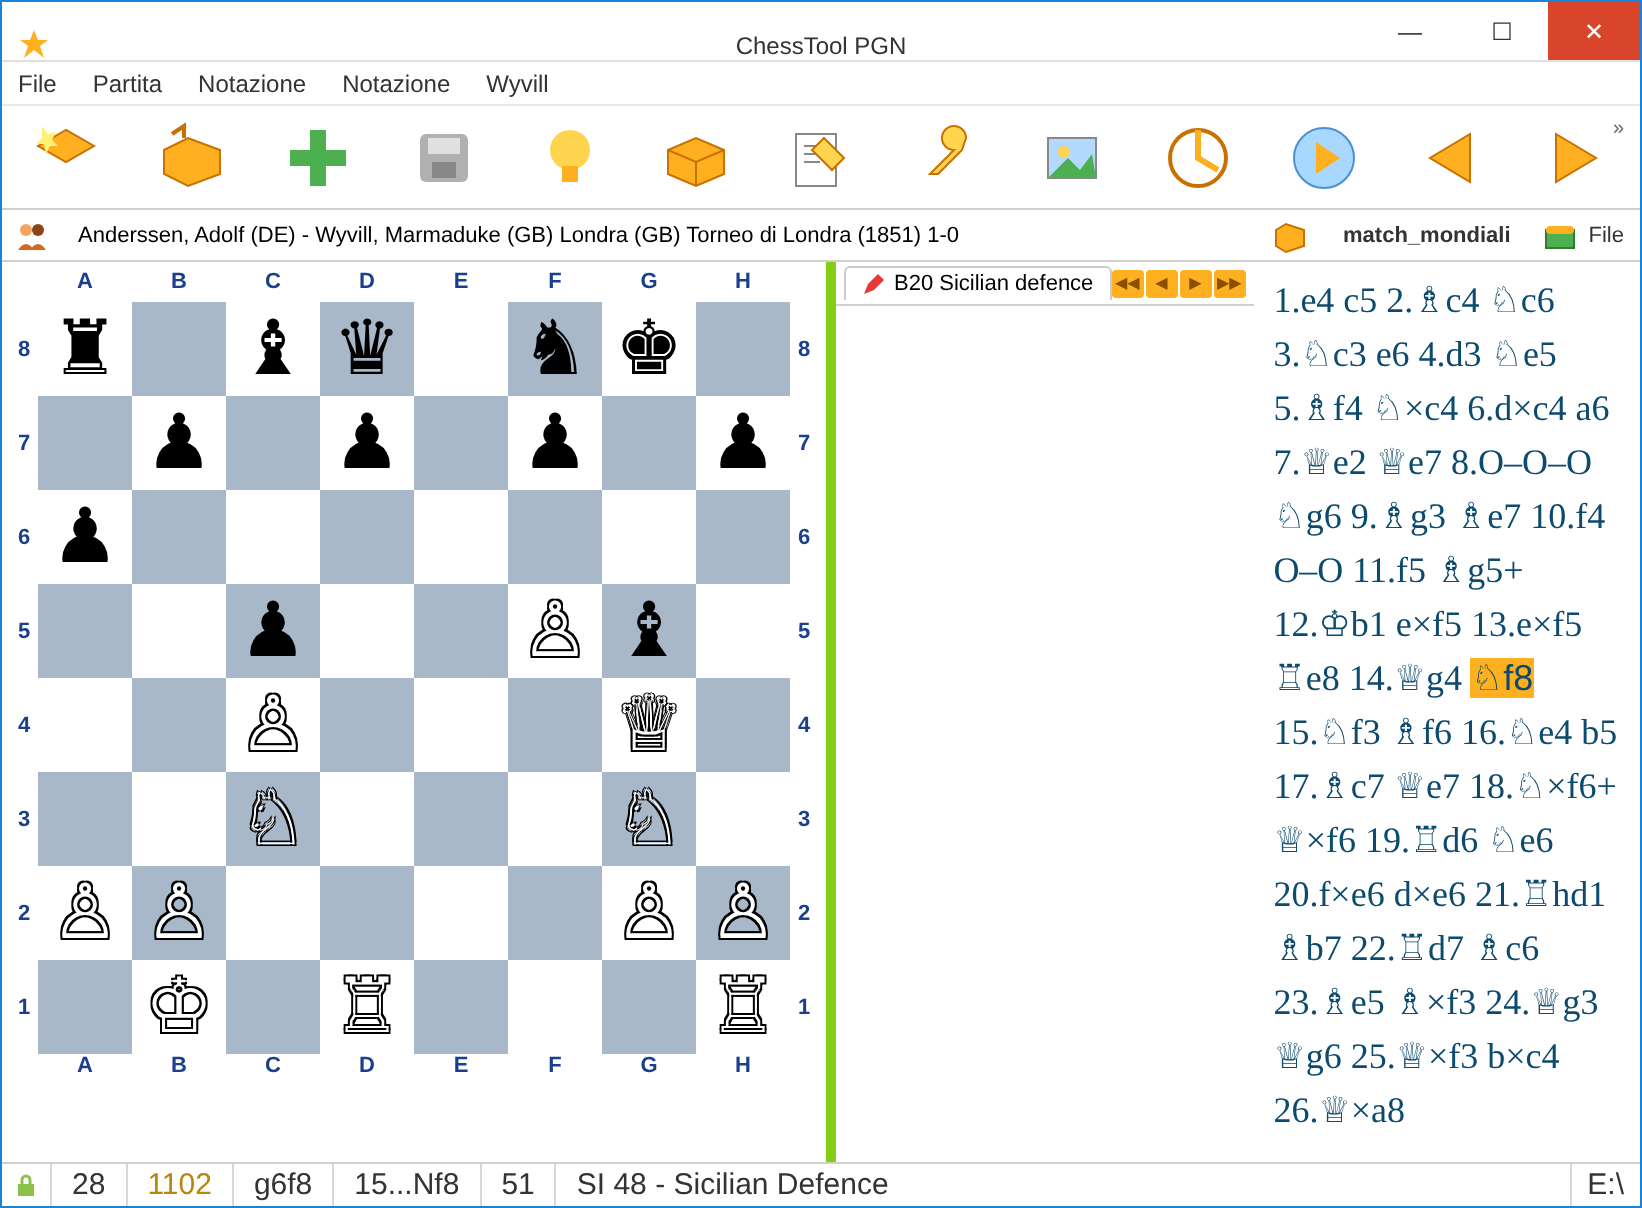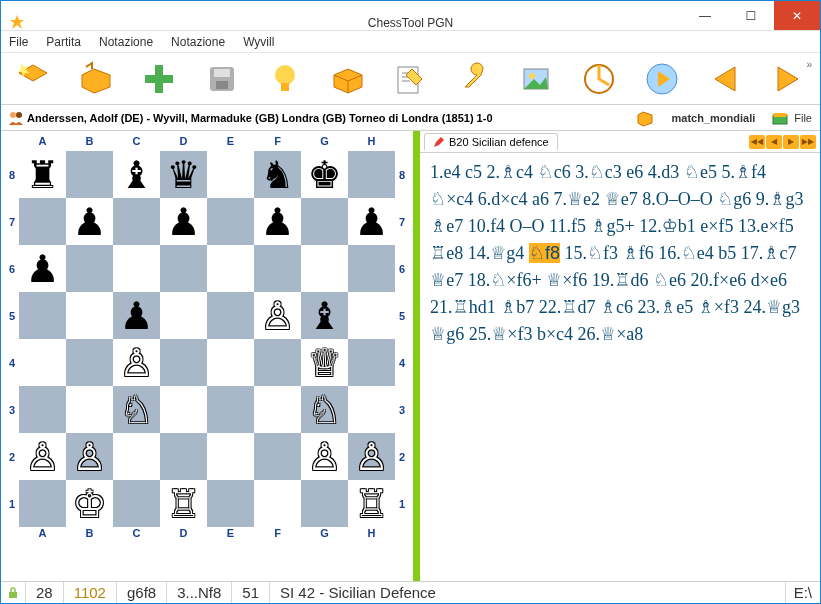--- a/index.html
+++ b/index.html
@@ -11,37 +11,37 @@
 .win-controls{margin-left:auto;display:flex;height:100%}
 .win-btn{width:46px;display:flex;align-items:center;justify-content:center;font-size:12px;color:#333}
 .win-btn.close{background:#d9452b;color:#fff;width:46px}
 .menubar{height:22px;display:flex;align-items:center;padding:0 8px;gap:18px;font-size:12px;color:#333;border-bottom:1px solid #e8e8e8}
 .menubar span{cursor:default}
 .toolbar{height:52px;background:#fff;border-bottom:1px solid #d0d0d0;display:flex;align-items:center;padding:0 12px;gap:22px;position:relative}
 .tool-btn{width:42px;height:42px;display:flex;align-items:center;justify-content:center}
 .tool-btn svg{width:36px;height:36px}
 .chevron{position:absolute;right:8px;top:6px;font-size:10px;color:#666}
 .info-bar{height:26px;display:flex;align-items:center;border-bottom:1px solid #d0d0d0;font-size:11px}
-.info-left{display:flex;align-items:center;gap:2px;padding:0 6px;color:#000;font-weight:bold;flex:1}
+.info-left{display:flex;align-items:center;gap:14px;padding:0 6px;color:#000;font-weight:normal;flex:1}
 .info-left .players-icon{width:18px;height:18px}
 .tab-right{display:flex;align-items:center;gap:18px;padding:0 8px;color:#333;font-weight:bold}
 .file-corner{display:flex;align-items:center;gap:5px;padding:0 8px;color:#333}
 .main-area{flex:1;display:flex;background:#fff;overflow:hidden}
 .board-panel{width:412px;display:flex;flex-direction:column;padding:4px 0 0 4px}
 .coord-row{display:flex;height:16px}
 .coord-cell{width:47px;text-align:center;font-size:11px;font-weight:bold;color:#1a3f8f}
 .coord-spacer{width:14px}
 .board-grid{display:flex}
 .rank-col{width:14px;display:flex;flex-direction:column}
 .rank-cell{height:47px;display:flex;align-items:center;justify-content:center;font-size:11px;font-weight:bold;color:#1a3f8f}
 .squares{display:grid;grid-template-columns:repeat(8,47px);grid-template-rows:repeat(8,47px)}
 .sq{display:flex;align-items:center;justify-content:center;font-size:38px;line-height:1}
 .light{background:#fff}
 .dark{background:#a8b8c8}
-.moves-panel{flex:1;display:flex;flex-direction:column;border-left:7px solid #84cc16}
+.moves-panel{flex:1;display:flex;flex-direction:row;border-left:5px solid #84cc16}
 .moves-tab-bar{height:22px;display:flex;align-items:center;border-bottom:1px solid #d0d0d0;font-size:11px;padding:0 4px;position:relative}
 .moves-tab{display:flex;align-items:center;gap:4px;padding:2px 8px;background:#fff;border:1px solid #ccc;border-bottom:none;border-radius:3px 3px 0 0}
 .nav-arrows{margin-left:auto;display:flex;gap:1px}
 .nav-arrows span{width:16px;height:14px;background:#ffb020;border-radius:2px;display:flex;align-items:center;justify-content:center;font-size:8px;color:#8a5000}
 .moves-content{flex:1;padding:6px 10px;font-family:"Times New Roman",serif;font-size:18px;color:#0c4a6e;line-height:1.5;overflow:hidden}
 .moves-content .hl{background:#ffb020}
 .status-bar{height:22px;border-top:1px solid #d0d0d0;display:flex;align-items:center;font-size:15px;color:#333}
 .status-cell{padding:0 10px;border-right:1px solid #d8d8d8;height:100%;display:flex;align-items:center}
 .status-cell.lock{padding:0 6px}
 .status-cell.gold{font-weight:normal;color:#b8860b}
@@ -368,19 +368,19 @@
   <div class="status-bar">
     <div class="status-cell lock">
         <svg width="12" height="12" viewBox="0 0 12 12">
           <rect x="2" y="5" width="8" height="6" fill="#8bc34a"></rect>
           <path d="M4 5 V3 A2 2 0 0 1 8 3 V5" fill="none" stroke="#8bc34a" stroke-width="1.5"></path>
         </svg>
       </div>
     <div class="status-cell">28</div>
     <div class="status-cell gold">1102</div>
     <div class="status-cell">g6f8</div>
-    <div class="status-cell">3...Nf8</div>
+    <div class="status-cell">15...Nf8</div>
     <div class="status-cell">51</div>
-    <div class="status-cell" style="flex:1">SI 42 - Sicilian Defence</div>
+    <div class="status-cell" style="flex:1">SI 48 - Sicilian Defence</div>
     <div class="status-end">E:\</div>
   </div>
 
 </div>
 
 </body></html>

